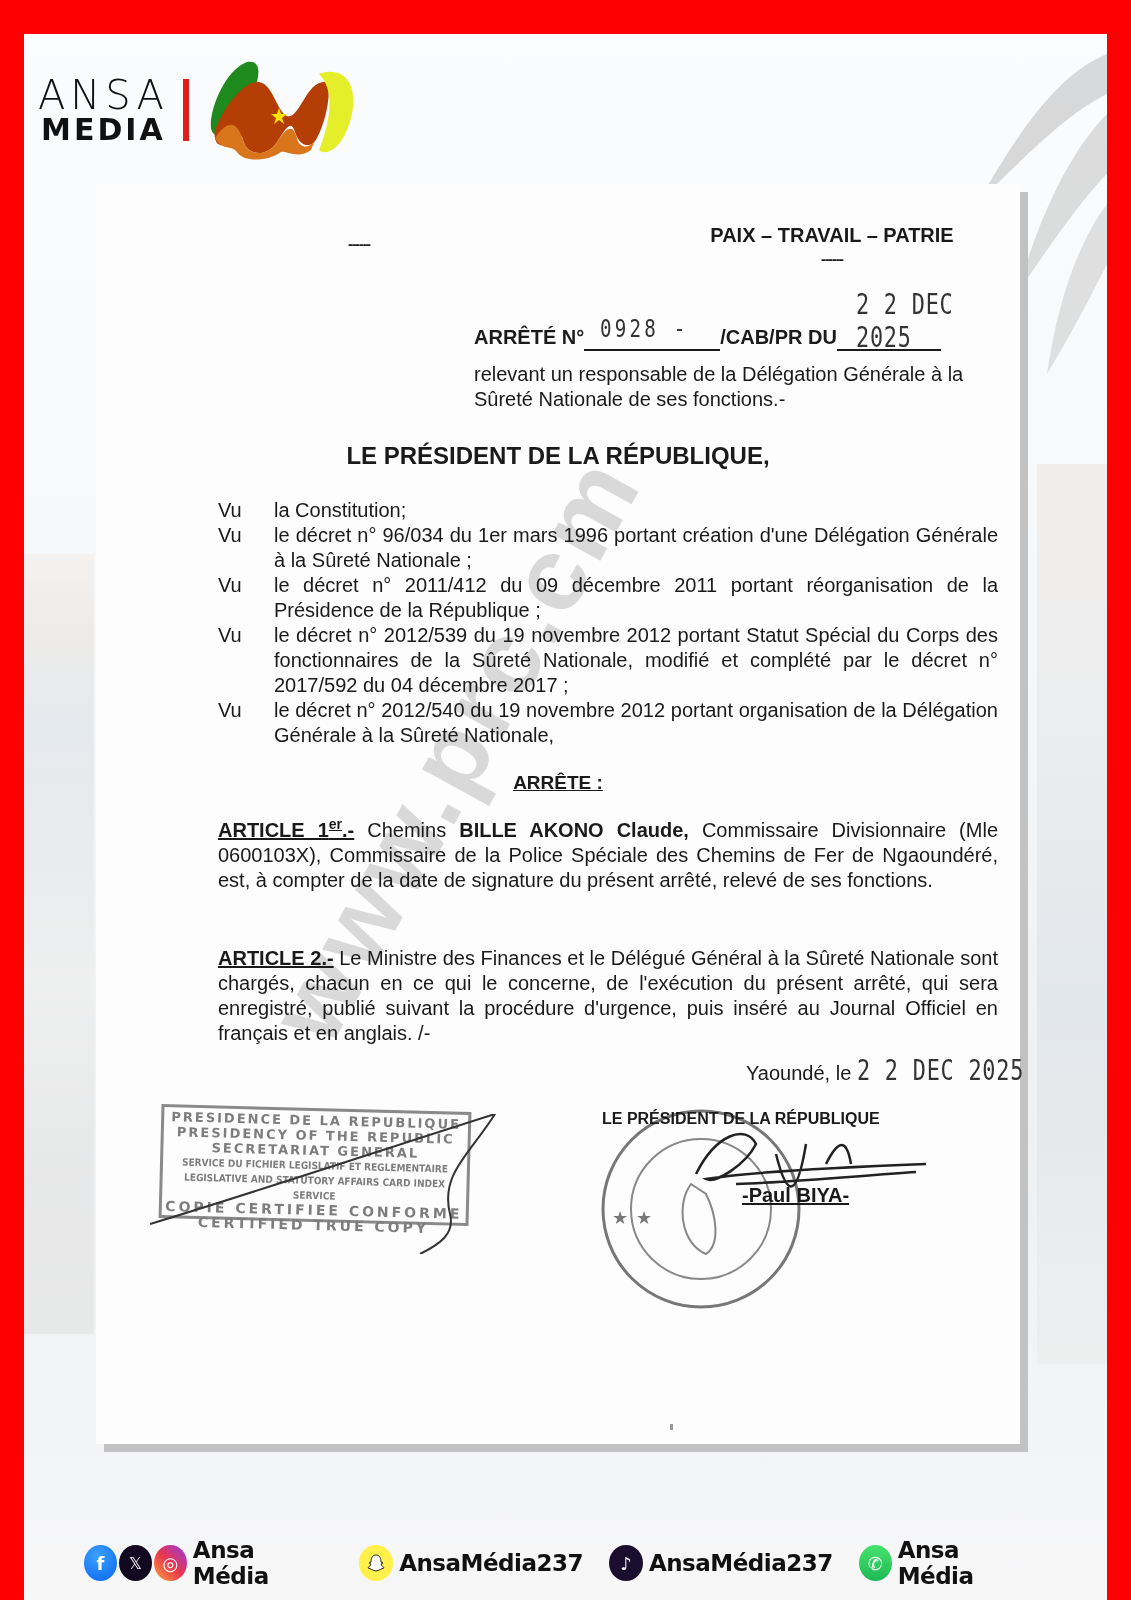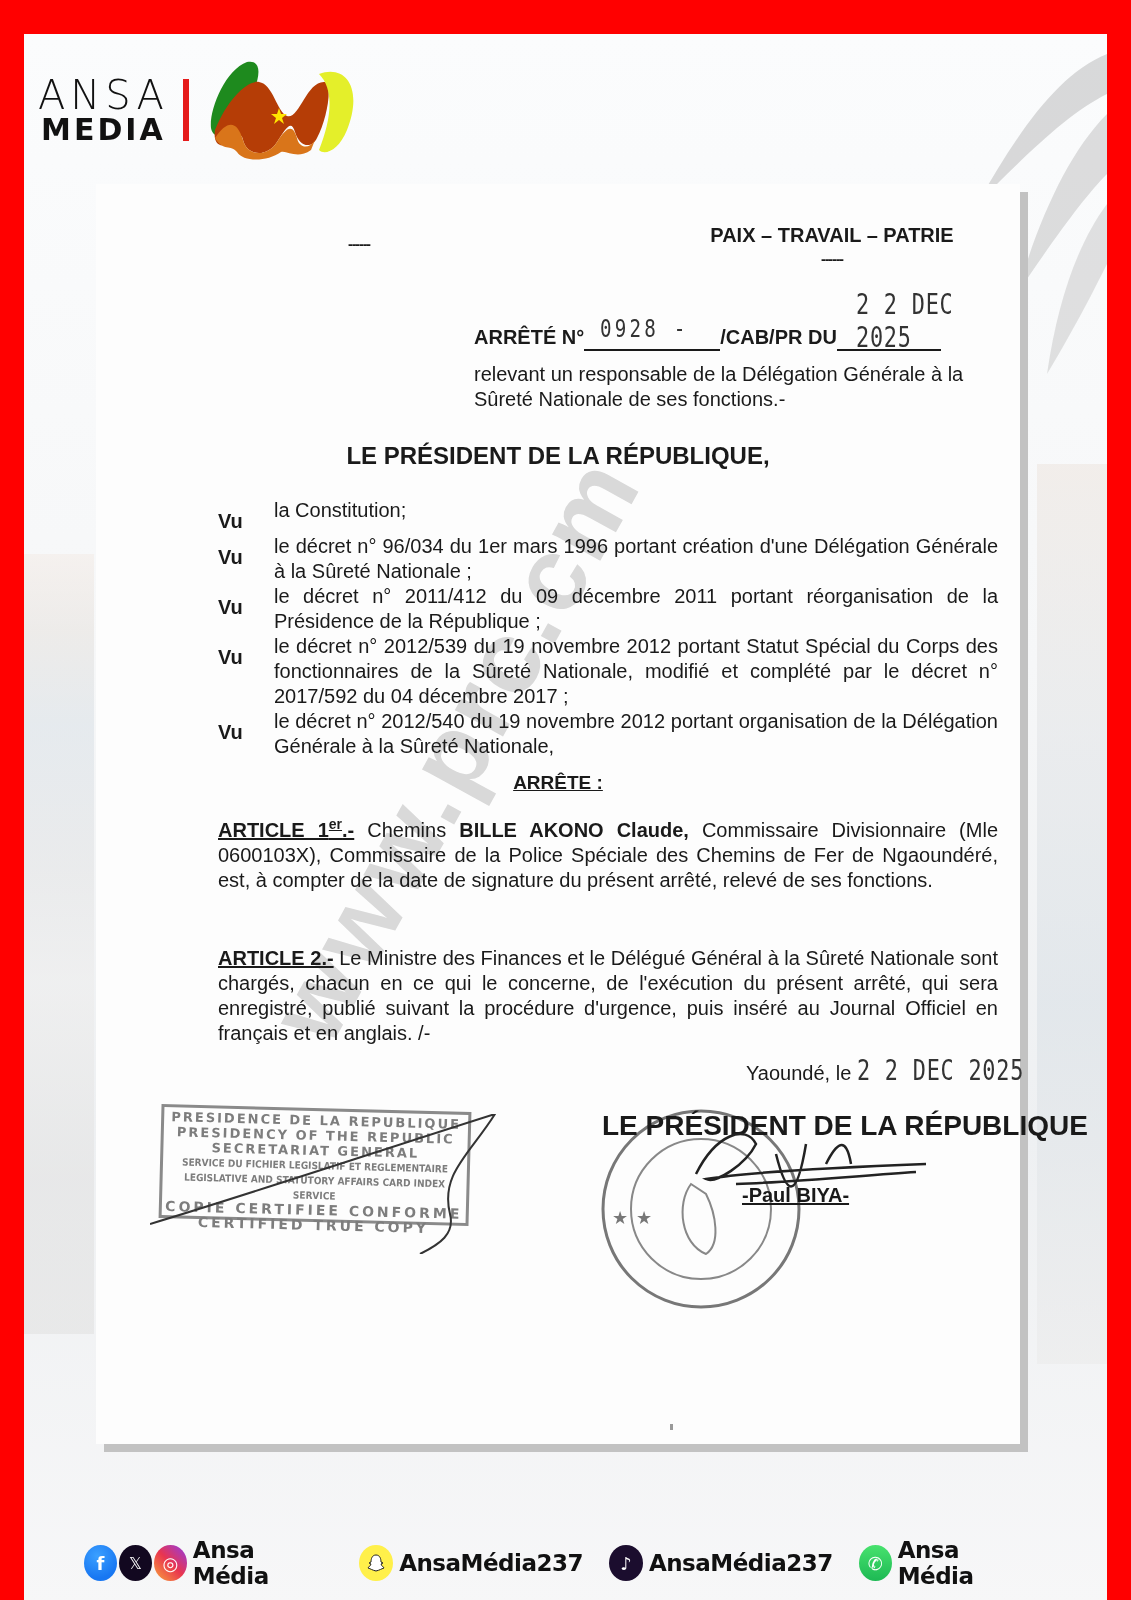--- a/index.html
+++ b/index.html
@@ -53,31 +53,31 @@
   .stamp-top { position: absolute; left: 760px; top: 104px; }
   .arrete-no { position: absolute; left: 378px; top: 142px; font-size: 20px; font-weight: 700; white-space: nowrap; text-align: right; }
   .blank { display: inline-block; border-bottom: 2px solid #1a1a1a; position: relative; vertical-align: baseline; }
   .blank-no { width: 136px; }
   .blank-du { width: 104px; }
   .arrete-num { position: absolute; left: 16px; bottom: 6px; font-family: "DejaVu Sans Mono", monospace; font-size: 24px; color: #333; font-weight: 400; letter-spacing: 4px; transform: scaleX(.8); transform-origin: left; }
   .subject { position: absolute; left: 378px; top: 178px; width: 520px; font-size: 20px; line-height: 25px; }
   .president { position: absolute; left: 0; width: 100%; top: 258px; text-align: center; font-weight: 700; font-size: 24px; }
   .vu-list { position: absolute; left: 122px; top: 314px; width: 780px; font-size: 20px; line-height: 25px; }
   .vu-item { display: flex; }
-  .vu-label { width: 56px; flex-shrink: 0; font-weight: 700; margin-top: 11px; }
+  .vu-label { width: 56px; flex-shrink: 0; font-weight: 400; }
   .vu-text { flex: 1; text-align: justify; }
   .arrete-head { position: absolute; left: 0; width: 100%; top: 588px; text-align: center; font-weight: 700; font-size: 19px; text-decoration: underline; }
   .article { position: absolute; left: 122px; width: 780px; font-size: 20px; line-height: 25px; text-align: justify; }
   .art1 { top: 634px; }
   .art2 { top: 762px; }
   .art-label { font-weight: 700; text-decoration: underline; }
   .bold { font-weight: 700; }
   .sup { font-size: 14px; vertical-align: super; line-height: 0; text-decoration: underline; }
   .place-date { position: absolute; left: 650px; top: 870px; font-size: 20px; white-space: nowrap; }
-  .sig-title { position: absolute; left: 506px; top: 926px; font-size: 28px; font-weight: 700; white-space: nowrap; }
+  .sig-title { position: absolute; left: 506px; top: 926px; font-size: 16px; font-weight: 700; white-space: nowrap; }
   .sig-name { position: absolute; left: 646px; top: 1000px; font-size: 20px; font-weight: 700; text-decoration: underline; }
   .seal { position: absolute; left: 500px; top: 920px; width: 210px; height: 210px; }
   .signature { position: absolute; left: 580px; top: 940px; width: 260px; height: 90px; }
   .cert-stamp {
     position: absolute; left: 64px; top: 924px; width: 310px; height: 114px;
     border: 3px solid #8a8a8a; color: #7d7d7d; font-weight: 700; text-align: center;
     font-family: "DejaVu Sans", sans-serif; line-height: 15px; padding-top: 2px;
     transform: rotate(1.5deg);
   }
   .cert-stamp .l1, .cert-stamp .l2 { font-size: 13px; letter-spacing: 2px; }

